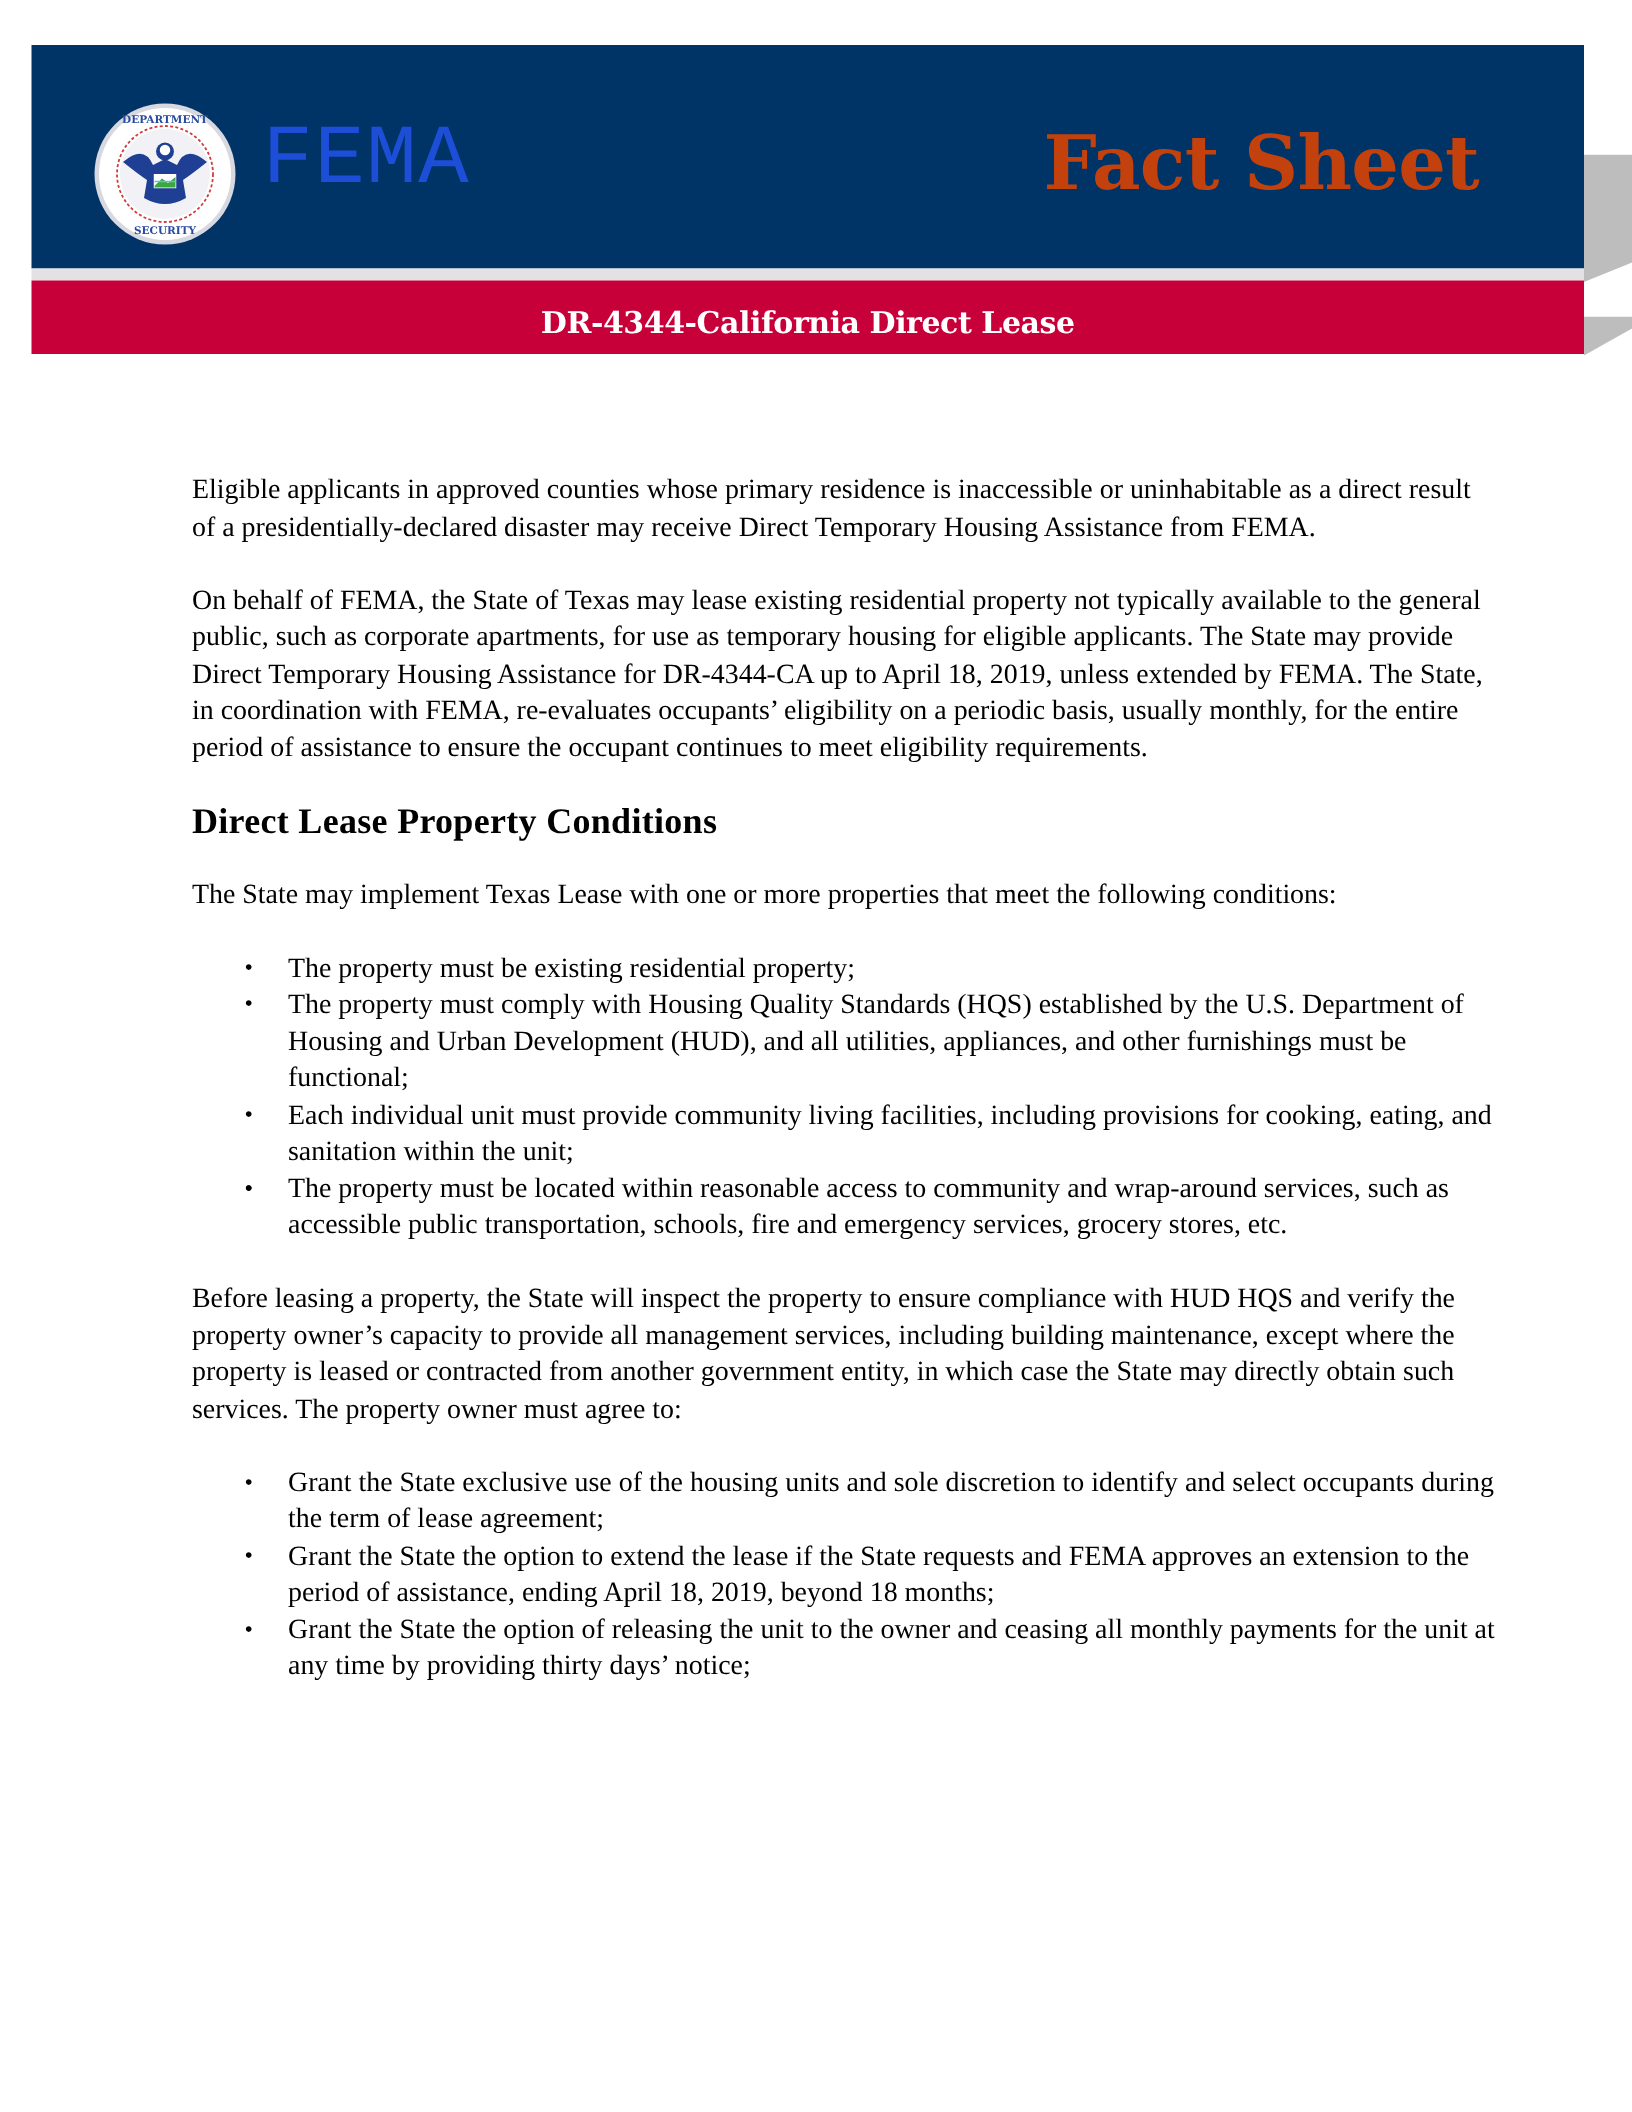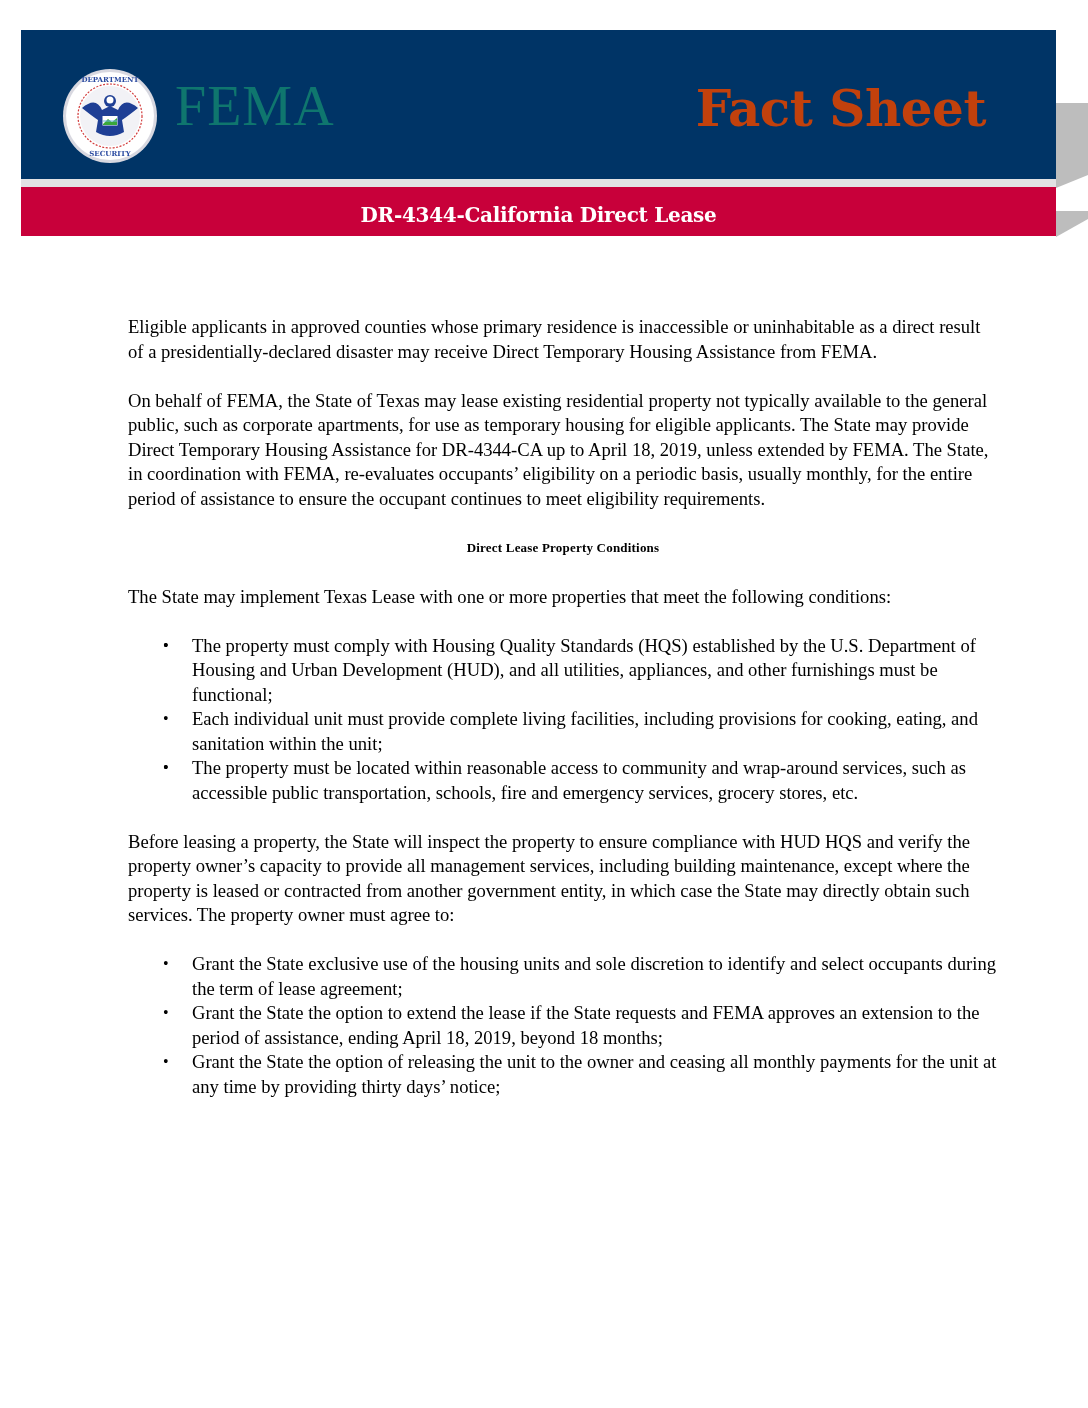--- a/index.html
+++ b/index.html
@@ -2,26 +2,26 @@
 <html><head>
 <meta charset="utf-8">
 <style>
   html, body { margin: 0; padding: 0; background: #ffffff; }
   body { width: 1088px; height: 1408px; position: relative; overflow: hidden; font-family: "Liberation Serif", serif; color: #000; }
   .header-blue { position: absolute; left: 21px; top: 30px; width: 1035px; height: 149px; background: #003466; }
   .header-strip { position: absolute; left: 21px; top: 179px; width: 1035px; height: 8px; background: #e2e2e4; }
   .header-red { position: absolute; left: 21px; top: 187px; width: 1035px; height: 49px; background: #c8003a; }
   .gray-shape { position: absolute; }
   .seal { position: absolute; left: 62px; top: 68px; width: 96px; height: 96px; }
-  .fema-word { position: absolute; left: 175px; top: 78px; font-family: Liberation Serif, serif; font-size: 56px; color: #0f766e; letter-spacing: 1px; line-height: 1; }
+  .fema-word { position: absolute; left: 175px; top: 78px; font-family: Liberation Mono, monospace; font-size: 56px; color: #1d4ed8; letter-spacing: 1px; line-height: 1; }
   .fact-sheet { position: absolute; right: 102px; top: 84px; font-family: "DejaVu Serif", serif; font-weight: bold; font-size: 50px; color: #c2410c; line-height: 1; letter-spacing: -0.5px; }
   .subtitle { position: absolute; left: 21px; top: 187px; width: 1035px; height: 55px; display: flex; align-items: center; justify-content: center; font-family: "DejaVu Serif", serif; font-weight: bold; font-size: 20px; color: #ffffff; letter-spacing: -0.3px; }
   .content { position: absolute; left: 128px; top: 268px; width: 870px; font-size: 18.6px; line-height: 24.5px; margin-top: 47px; }
   .content p { margin: 0 0 24.5px 0; }
-  .content h2 { margin: 0 0 24.5px 0; font-size: 13px; font-weight: bold; letter-spacing: 0.2px; text-align: center; }
+  .content h2 { margin: 0 0 24.5px 0; font-size: 24px; font-weight: bold; letter-spacing: 0.2px; }
   .content ul { margin: 0 0 24.5px 0; padding: 0 0 0 64px; list-style: none; }
   .content li { position: relative; }
   .content li .bullet { position: absolute; left: -29px; top: 0; font-size: 16px; }
 </style>
 </head>
 <body>
 
 <div class="header-blue"></div>
 <div class="header-strip"></div>
 <div class="header-red"></div>
@@ -55,23 +55,23 @@
 
 <div class="content">
   <p>Eligible applicants in approved counties whose primary residence is inaccessible or uninhabitable as a direct result of a presidentially-declared disaster may receive Direct Temporary Housing Assistance from FEMA.</p>
   <p>On behalf of FEMA, the State of Texas may lease existing residential property not typically available to the general public, such as corporate apartments, for use as temporary housing for eligible applicants.  The State may provide Direct Temporary Housing Assistance for DR-4344-CA up to April 18, 2019, unless extended by FEMA.  The State, in coordination with FEMA, re-evaluates occupants’ eligibility on a periodic basis, usually monthly, for the entire period of assistance to ensure the occupant continues to meet eligibility requirements.</p>
 
   <h2>Direct Lease Property Conditions</h2>
 
   <p>The State may implement Texas Lease with one or more properties that meet the following conditions:</p>
 
   <ul>
-    <li><span class="bullet">•</span></li>
+    <li><span class="bullet">•</span><span>The property must be existing residential property;</span></li>
     <li><span class="bullet">•</span><span>The property must comply with Housing Quality Standards (HQS) established by the U.S. Department of Housing and Urban Development (HUD), and all utilities, appliances, and other furnishings must be functional;</span></li>
-    <li><span class="bullet">•</span><span>Each individual unit must provide complete living facilities, including provisions for cooking, eating, and sanitation within the unit;</span></li>
+    <li><span class="bullet">•</span><span>Each individual unit must provide community living facilities, including provisions for cooking, eating, and sanitation within the unit;</span></li>
     <li><span class="bullet">•</span></li>
     <li><span class="bullet">•</span><span>The property must be located within reasonable access to community and wrap-around services, such as accessible public transportation, schools, fire and emergency services, grocery stores, etc.</span></li>
   </ul>
 
   <p>Before leasing a property, the State will inspect the property to ensure compliance with HUD HQS and verify the property owner’s capacity to provide all management services, including building maintenance, except where the property is leased or contracted from another government entity, in which case the State may directly obtain such services.  The property owner must agree to:</p>
 
   <ul>
     <li><span class="bullet">•</span><span>Grant the State exclusive use of the housing units and sole discretion to identify and select occupants during the term of lease agreement;</span></li>
     <li><span class="bullet">•</span><span>Grant the State the option to extend the lease if the State requests and FEMA approves an extension to the period of assistance, ending April 18, 2019, beyond 18 months;</span></li>
     <li><span class="bullet">•</span><span>Grant the State the option of releasing the unit to the owner and ceasing all monthly payments for the unit at any time by providing thirty days’ notice;</span></li>

